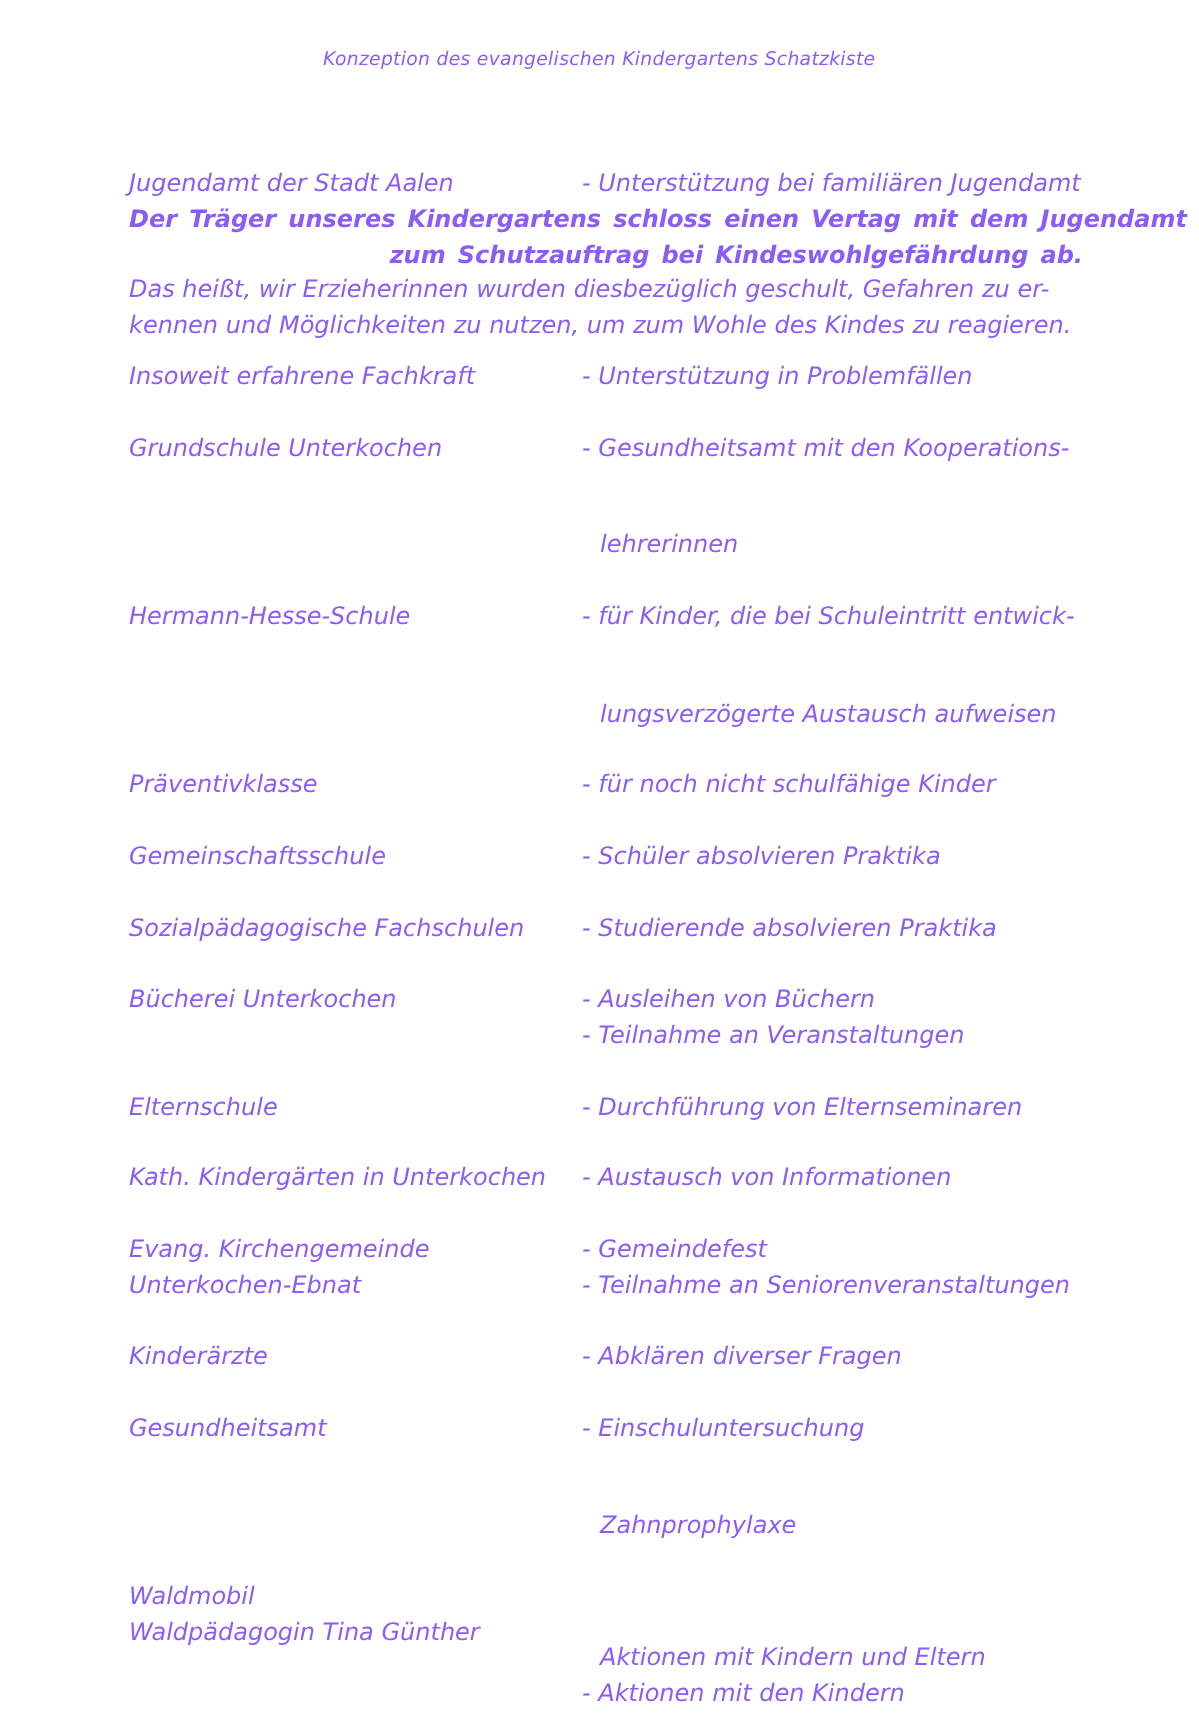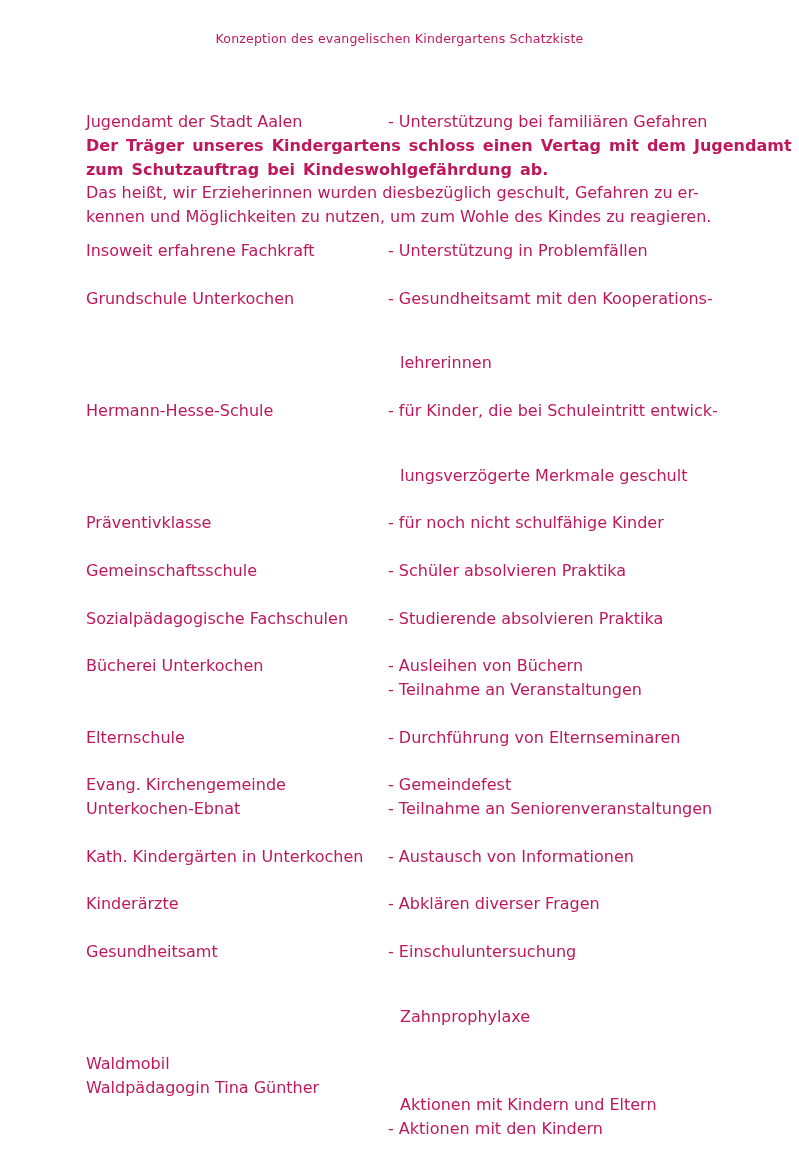--- a/index.html
+++ b/index.html
@@ -7,21 +7,22 @@
     padding: 0;
     background: #ffffff;
   }
   .page {
     position: relative;
     width: 799px;
     height: 1153px;
     background: #ffffff;
     overflow: hidden;
     font-family: "DejaVu Sans", sans-serif;
-    color: #be185d;
+    color: #8b5cf6;
+    font-style: italic;
   }
   .doc-header {
     position: absolute;
     top: 31px;
     left: 0;
     right: 0;
     text-align: center;
     font-size: 12.5px;
     line-height: 16px;
     letter-spacing: 0.2px;
@@ -52,41 +53,42 @@
   }
   .col-right .line.cont {
     padding-left: 12px;
     margin-top: 41px;
   }
   .bold-par {
     margin: 0;
     font-weight: bold;
     white-space: pre;
     word-spacing: 2.5px;
+    text-align: right;
   }
   .plain-par {
     margin: 0 0 10px 0;
     white-space: pre;
   }
   .entry {
     margin-bottom: 23.8px;
     justify-content: space-between;
   }
 </style>
 </head>
 <body>
 
 <div class="page">
   <div class="doc-header">Konzeption des evangelischen Kindergartens Schatzkiste</div>
 
   <div class="doc-body">
 
     <div class="row">
       <div class="col-left">Jugendamt der Stadt Aalen</div>
-      <div class="col-right">- Unterstützung bei familiären Gefahren</div>
+      <div class="col-right">- Unterstützung bei familiären Jugendamt</div>
     </div>
 
     <p class="bold-par">Der Träger unseres Kindergartens schloss einen Vertag mit dem Jugendamt
 zum Schutzauftrag bei Kindeswohlgefährdung ab.</p>
 
     <p class="plain-par">Das heißt, wir Erzieherinnen wurden diesbezüglich geschult, Gefahren zu er-
 kennen und Möglichkeiten zu nutzen, um zum Wohle des Kindes zu reagieren.</p>
 
     <div id="partner-list">
         <div class="row entry">
@@ -105,21 +107,21 @@
             <div class="line">- Gesundheitsamt mit den Kooperations-</div>
             <div class="line cont">lehrerinnen</div>
           </div>
         </div>
         <div class="row entry">
           <div class="col-left">
             <div class="line">Hermann-Hesse-Schule</div>
           </div>
           <div class="col-right">
             <div class="line">- für Kinder, die bei Schuleintritt entwick-</div>
-            <div class="line cont">lungsverzögerte Merkmale geschult</div>
+            <div class="line cont">lungsverzögerte Austausch aufweisen</div>
           </div>
         </div>
         <div class="row entry">
           <div class="col-left">
             <div class="line">Präventivklasse</div>
           </div>
           <div class="col-right">
             <div class="line">- für noch nicht schulfähige Kinder</div>
           </div>
         </div>
@@ -151,34 +153,34 @@
         <div class="row entry">
           <div class="col-left">
             <div class="line">Elternschule</div>
           </div>
           <div class="col-right">
             <div class="line">- Durchführung von Elternseminaren</div>
           </div>
         </div>
         <div class="row entry">
           <div class="col-left">
+            <div class="line">Kath. Kindergärten in Unterkochen</div>
+          </div>
+          <div class="col-right">
+            <div class="line">- Austausch von Informationen</div>
+          </div>
+        </div>
+        <div class="row entry">
+          <div class="col-left">
             <div class="line">Evang. Kirchengemeinde</div>
             <div class="line">Unterkochen-Ebnat</div>
           </div>
           <div class="col-right">
             <div class="line">- Gemeindefest</div>
             <div class="line">- Teilnahme an Seniorenveranstaltungen</div>
-          </div>
-        </div>
-        <div class="row entry">
-          <div class="col-left">
-            <div class="line">Kath. Kindergärten in Unterkochen</div>
-          </div>
-          <div class="col-right">
-            <div class="line">- Austausch von Informationen</div>
           </div>
         </div>
         <div class="row entry">
           <div class="col-left">
             <div class="line">Kinderärzte</div>
           </div>
           <div class="col-right">
             <div class="line">- Abklären diverser Fragen</div>
           </div>
         </div>

